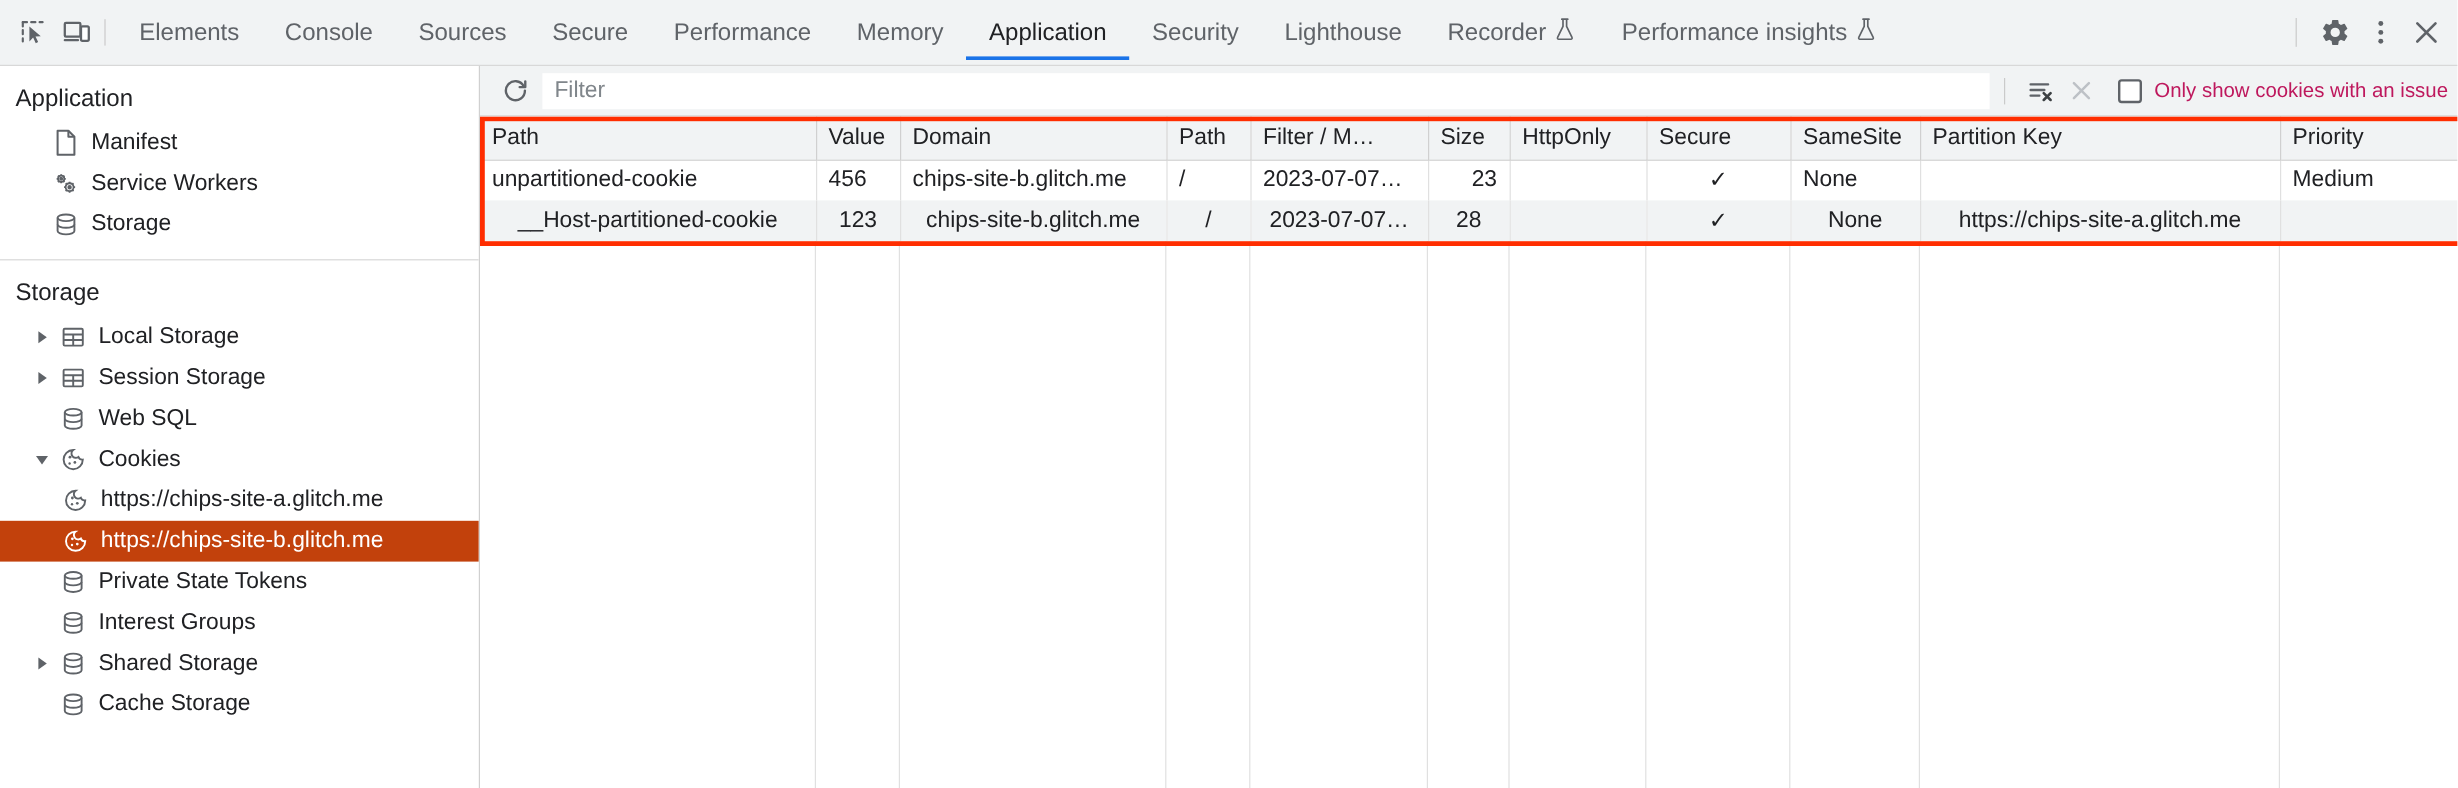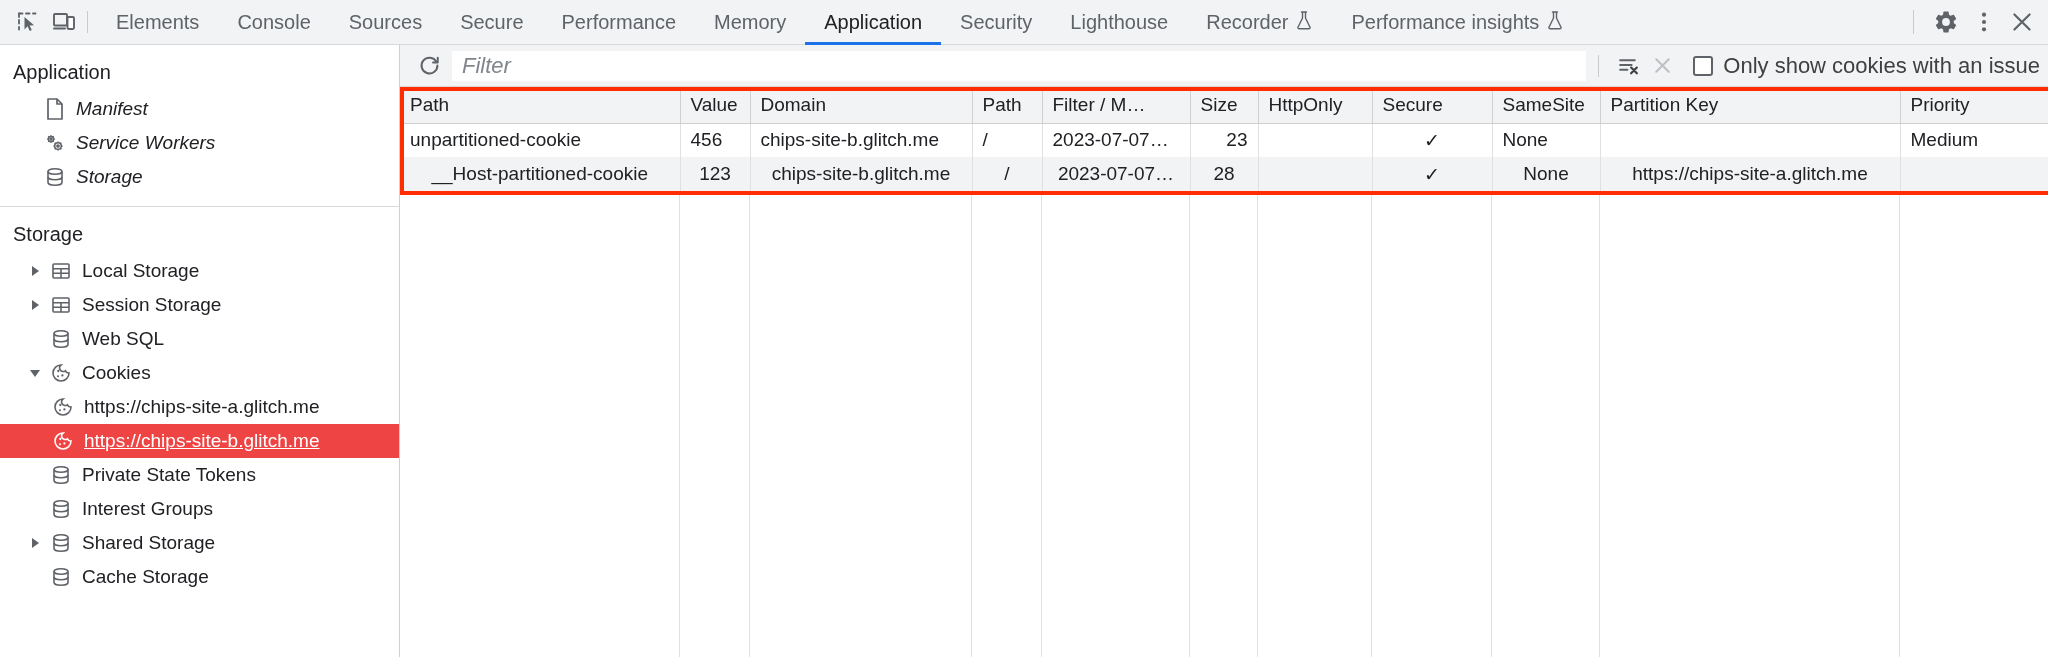--- a/index.html
+++ b/index.html
@@ -10,21 +10,21 @@
     overflow: hidden;
     background: #ffffff;
     font-family: "Liberation Sans", sans-serif;
     -webkit-font-smoothing: antialiased;
   }
 
   
   .devtools-tabbar {
     display: flex;
     align-items: center;
-    height: 45px;
+    height: 55px;
     background: #f1f3f4;
     border-bottom: 1px solid #d8d8d8;
     padding: 0 8px 0 10px;
     position: relative;
   }
   .tb-icon-btn {
     width: 36px; height: 36px;
     display: flex; align-items: center; justify-content: center;
     flex: 0 0 auto;
     cursor: pointer;
@@ -104,23 +104,22 @@
     display: flex;
     align-items: center;
     height: 34px;
     font-size: 19px;
     color: #202124;
     cursor: pointer;
     padding-right: 6px;
     white-space: nowrap;
   }
   .tree-row.selected {
-    background: #ef4444;
+    background: #c2410c;
     color: #ffffff;
-    text-decoration: underline;
   }
   .tree-row .twisty {
     width: 22px;
     flex: 0 0 22px;
     display: flex; align-items: center; justify-content: center;
   }
   .tree-row .twisty i {
     display: block;
     width: 0; height: 0;
     border-left: 7px solid #5f6368;
@@ -133,21 +132,21 @@
     border-top: 7px solid #5f6368;
     border-bottom: none;
   }
   .tree-row .ticon {
     width: 30px; flex: 0 0 30px;
     display: flex; align-items: center; justify-content: center;
   }
   .tree-row .tlabel { padding-left: 6px; }
   
   .lvl1 { padding-left: 24px; }
-  .lvl2 { padding-left: 18px; font-style: italic; }
+  .lvl2 { padding-left: 18px; }
   .lvl3 { padding-left: 48px; }
 
   
   .main {
     flex: 1 1 auto;
     display: flex;
     flex-direction: column;
     min-width: 0;
     background: #ffffff;
   }
@@ -167,42 +166,41 @@
     cursor: pointer; flex: 0 0 auto;
   }
   .fb-input {
     flex: 1 1 auto;
     min-width: 0;
     height: 30px;
     margin-left: 6px;
     border: none;
     background: #ffffff;
     outline: none;
-    font-size: 22px;
+    font-size: 19px;
     color: #4d7c0f;
     padding: 0 10px;
     font-family: "Liberation Sans", sans-serif;
-    font-style: italic;
   }
   .fb-input::placeholder { color: #80868b; }
   .fb-sep { width: 1px; height: 22px; background: #cacaca; margin: 0 12px; flex:0 0 auto; }
   .fb-checkrow {
     display: flex; align-items: center; gap: 10px;
     margin-left: 14px;
     cursor: pointer;
     flex: 0 0 auto;
   }
   .fb-checkbox {
     width: 20px; height: 20px;
     border: 2px solid #5f6368;
     border-radius: 3px;
     background: #fff;
     flex: 0 0 auto;
   }
-  .fb-checklabel { font-size: 22px; color: #404040; white-space: nowrap; }
+  .fb-checklabel { font-size: 17px; color: #be185d; white-space: nowrap; }
 
   
   .table-wrap {
     position: relative;
     flex: 1 1 auto;
     min-height: 0;
     overflow: hidden;
   }
   .redbox {
     position: absolute;

